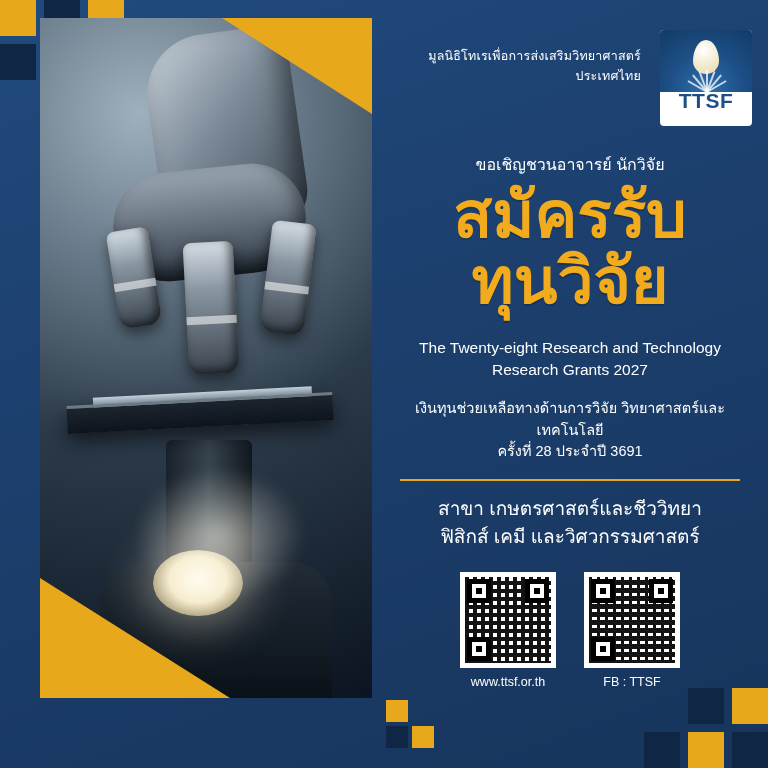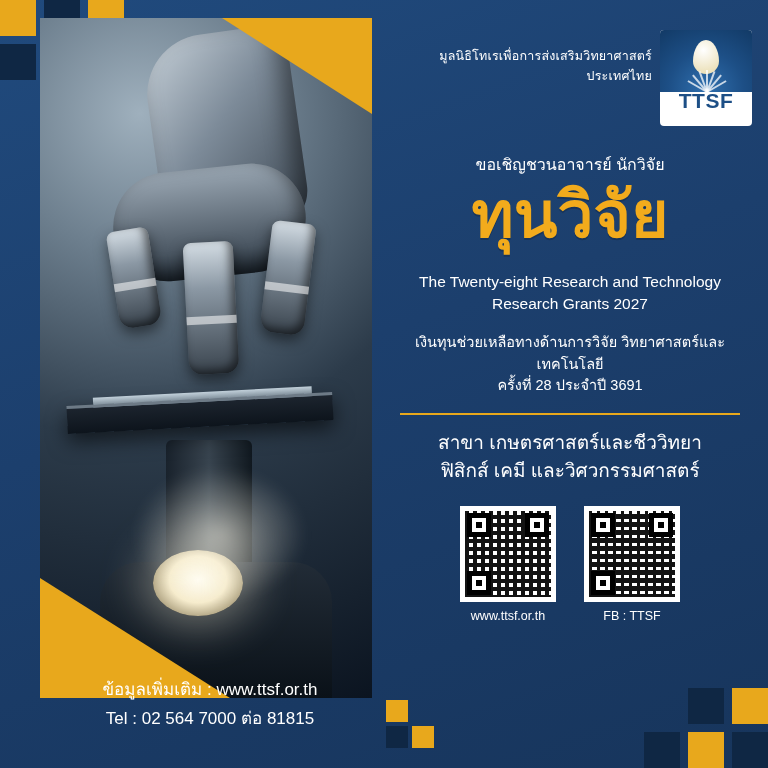--- a/index.html
+++ b/index.html
@@ -133,21 +133,21 @@
   #right {
     position: absolute;
     left: 382px; top: 0; width: 386px; height: 768px;
     color: #ffffff;
     padding: 22px 16px 0 6px;
     text-align: center;
   }
 
   #org-block {
     display: flex; align-items: flex-start; justify-content: flex-start;
-    gap: 8px;
+    gap: 19px;
     padding-top: 8px;
   }
   #org-names { text-align: right; padding-top: 16px; }
   #org-th { font-size: 12.5px; letter-spacing: .2px; color: #ffffff; }
   #org-en { font-size: 16px; font-weight: bold; color: #ffffff; margin-top: 4px; }
 
   
   #logo {
     width: 92px; height: 96px;
     background: #ffffff;
@@ -338,20 +338,21 @@
           <span class="logo-ray" style="transform:rotate(40deg)"></span>
           <span class="logo-ray" style="transform:rotate(60deg)"></span>
         </div>
         <div id="logo-text">TTSF</div>
       </div>
     </div>
 
     <div id="invite">ขอเชิญชวนอาจารย์ นักวิจัย</div>
 
     <div id="headline">
+      <div>สมัครรับ</div>
       <div>ทุนวิจัย</div>
     </div>
 
     <div id="en-title">
       <div>The Twenty-eight Research and Technology</div>
       <div>Research Grants 2027</div>
     </div>
 
     <div id="th-sub">
       <div>เงินทุนช่วยเหลือทางด้านการวิจัย วิทยาศาสตร์และเทคโนโลยี</div>
@@ -394,18 +395,14 @@
           <div class="qr-eye blq">
               <i></i>
             </div>
         </div>
         <div class="qr-label">FB : TTSF</div>
       </div>
     </div>
 
   </div>
 
-  <div id="contact">
-    <div class="line1">ข้อมูลเพิ่มเติม : www.ttsf.or.th</div>
-    <div class="line2">Tel : 02 564 7000 ต่อ 81815</div>
-  </div>
 
 </div>
 
 </body></html>

